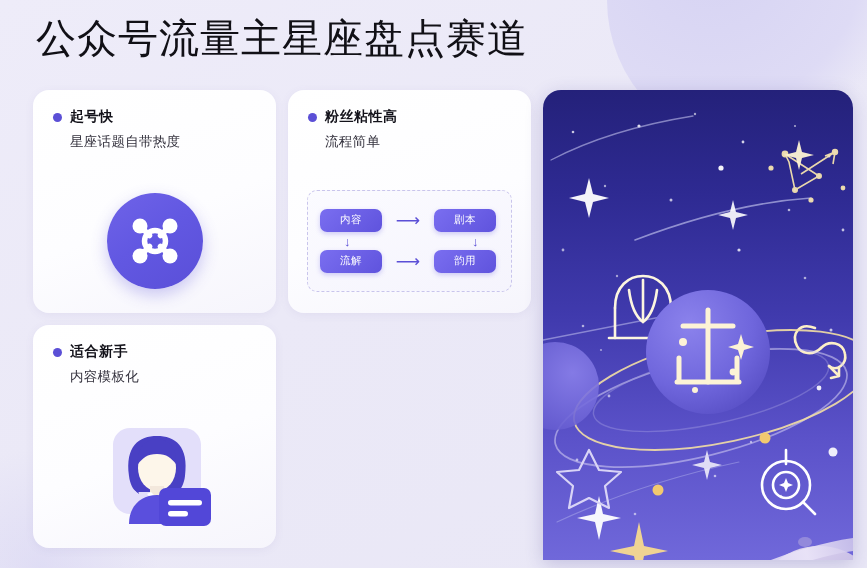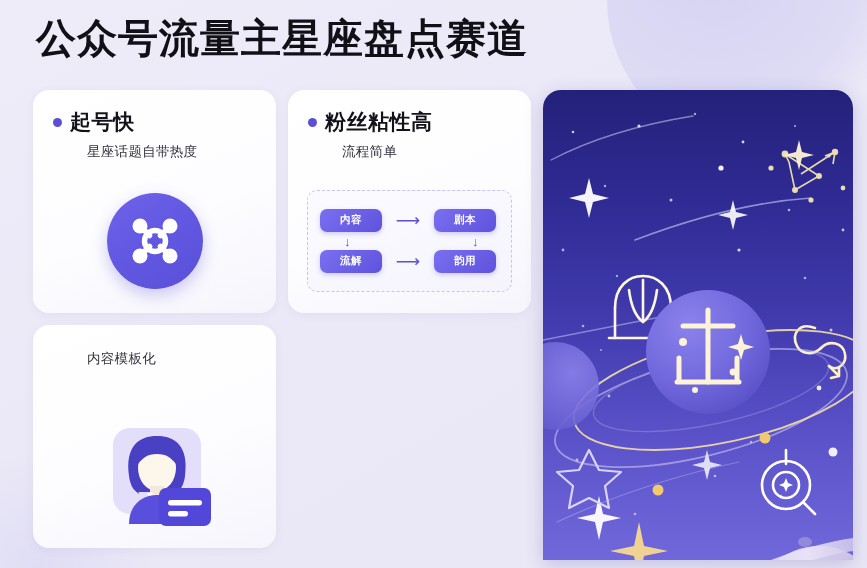--- a/index.html
+++ b/index.html
@@ -30,21 +30,21 @@
     bottom: -120px; left: -80px;
     pointer-events: none;
   }
 
   .page { position: relative; width: 867px; height: 568px; }
 
   .title {
     position: absolute;
     left: 36px; top: 14px;
     font-size: 40px;
-    font-weight: 700;
+    font-weight: 400;
     letter-spacing: 1px;
     color: #111016;
     line-height: 1.2;
     white-space: nowrap;
     font-family: "DejaVu Sans", "Liberation Sans", sans-serif;
   }
 
   
   .cards {
     position: absolute;
@@ -62,26 +62,26 @@
     position: relative;
     overflow: hidden;
     padding: 18px 20px 0 20px;
   }
   .card-head { display: flex; align-items: center; gap: 8px; }
   .dot {
     width: 9px; height: 9px; border-radius: 50%;
     background: #5b4fd6; flex: 0 0 auto;
   }
   .card-title {
-    font-size: 21px; font-weight: 800; color: #13121a;
+    font-size: 14px; font-weight: 800; color: #13121a;
     letter-spacing: .5px;
     font-family: "DejaVu Sans", "Liberation Sans", sans-serif;
   }
   .card-sub {
-    margin-top: 7px; margin-left: 34px;
+    margin-top: 7px; margin-left: 17px;
     font-size: 13.5px; color: #33313d; font-weight: 500;
     letter-spacing: .3px;
     font-family: "DejaVu Sans", "Liberation Sans", sans-serif;
   }
   .card-art {
     position: absolute; left: 0; right: 0; bottom: 0; top: 78px;
     display: flex; align-items: center; justify-content: center;
   }
 
   
@@ -105,21 +105,21 @@
     grid-template-columns: 66px 48px 66px;
     grid-template-rows: 1fr 1fr;
     align-items: center; justify-items: center;
     padding: 9px 10px;
     position: relative;
   }
   .pill {
     width: 62px; height: 23px; border-radius: 7px;
     background: linear-gradient(135deg,#7a6ef0 0%, #5f53dd 100%);
     color: #ffffff;
-    font-size: 10.5px; font-weight: 700;
+    font-size: 10.5px; font-weight: 400;
     display: flex; align-items: center; justify-content: center;
     letter-spacing: .5px;
     font-family: "DejaVu Sans", "Liberation Sans", sans-serif;
     box-shadow: 0 2px 5px rgba(95,83,221,0.28);
   }
   .arrow-h {
     color: #5b4fd6; font-size: 17px; line-height: 1; font-weight: 400;
   }
   .arrow-v {
     position: absolute; color: #5b4fd6; font-size: 13px; line-height: 1;
@@ -191,20 +191,24 @@
           <div class="pill">流解</div>
           <div class="arrow-h">⟶</div>
           <div class="pill">韵用</div>
           <div class="arrow-v left">↓</div>
           <div class="arrow-v right">↓</div>
         </div>
       </div>
     </div>
 
     <div class="card">
+      <div class="card-head">
+        <span class="dot"></span>
+        <span class="card-title">适合新手</span>
+      </div>
       <div class="card-sub">内容模板化</div>
       <div class="card-art">
         <svg width="132" height="104" viewBox="0 0 132 104">
           <rect x="24" y="4" width="88" height="86" rx="17" fill="#e3dffa"></rect>
 
           <path d="M40,52 C36,22 50,12 68,12 C86,12 100,22 96,52 C95,60 92,66 88,68 L48,68 C44,66 41,60 40,52 Z" fill="#4940c4"></path>
 
           <ellipse cx="68" cy="44" rx="19" ry="23" fill="#fdf6ea"></ellipse>
 
           <path d="M49,40 C48,22 58,15 68,15 C78,15 88,22 87,40 C82,34 78,30 68,30 C58,30 54,34 49,40 Z" fill="#4940c4"></path>

